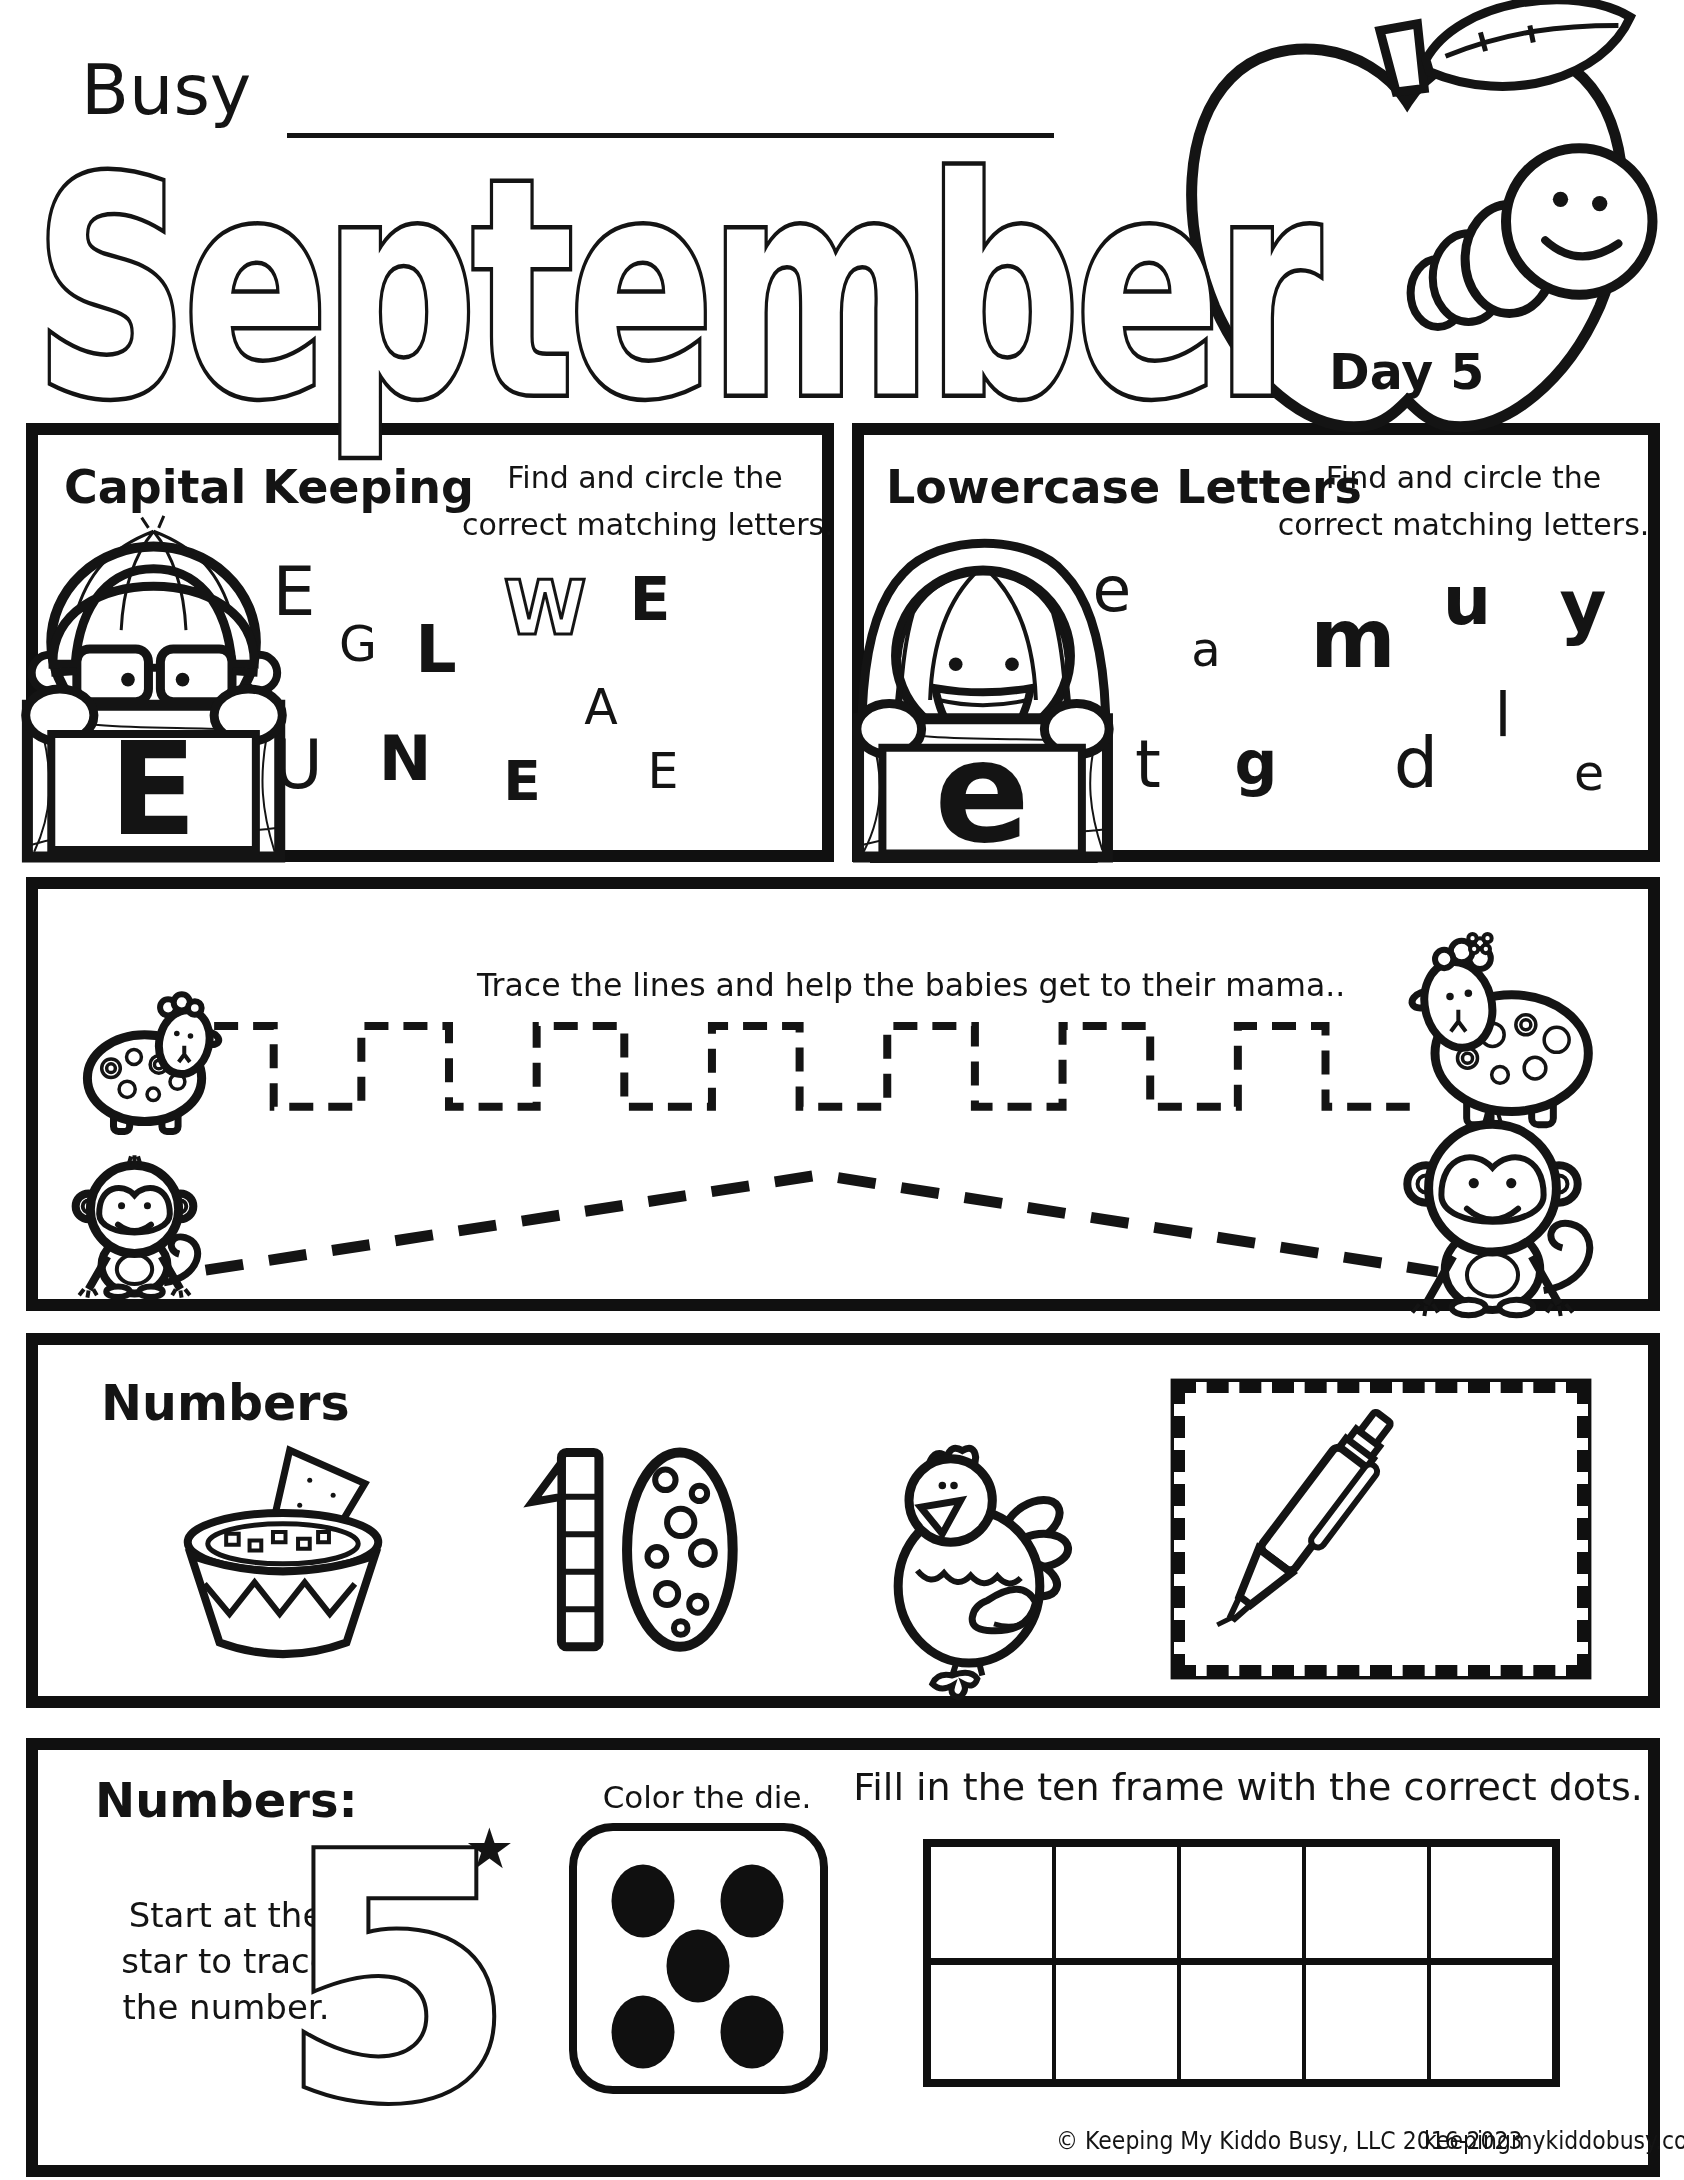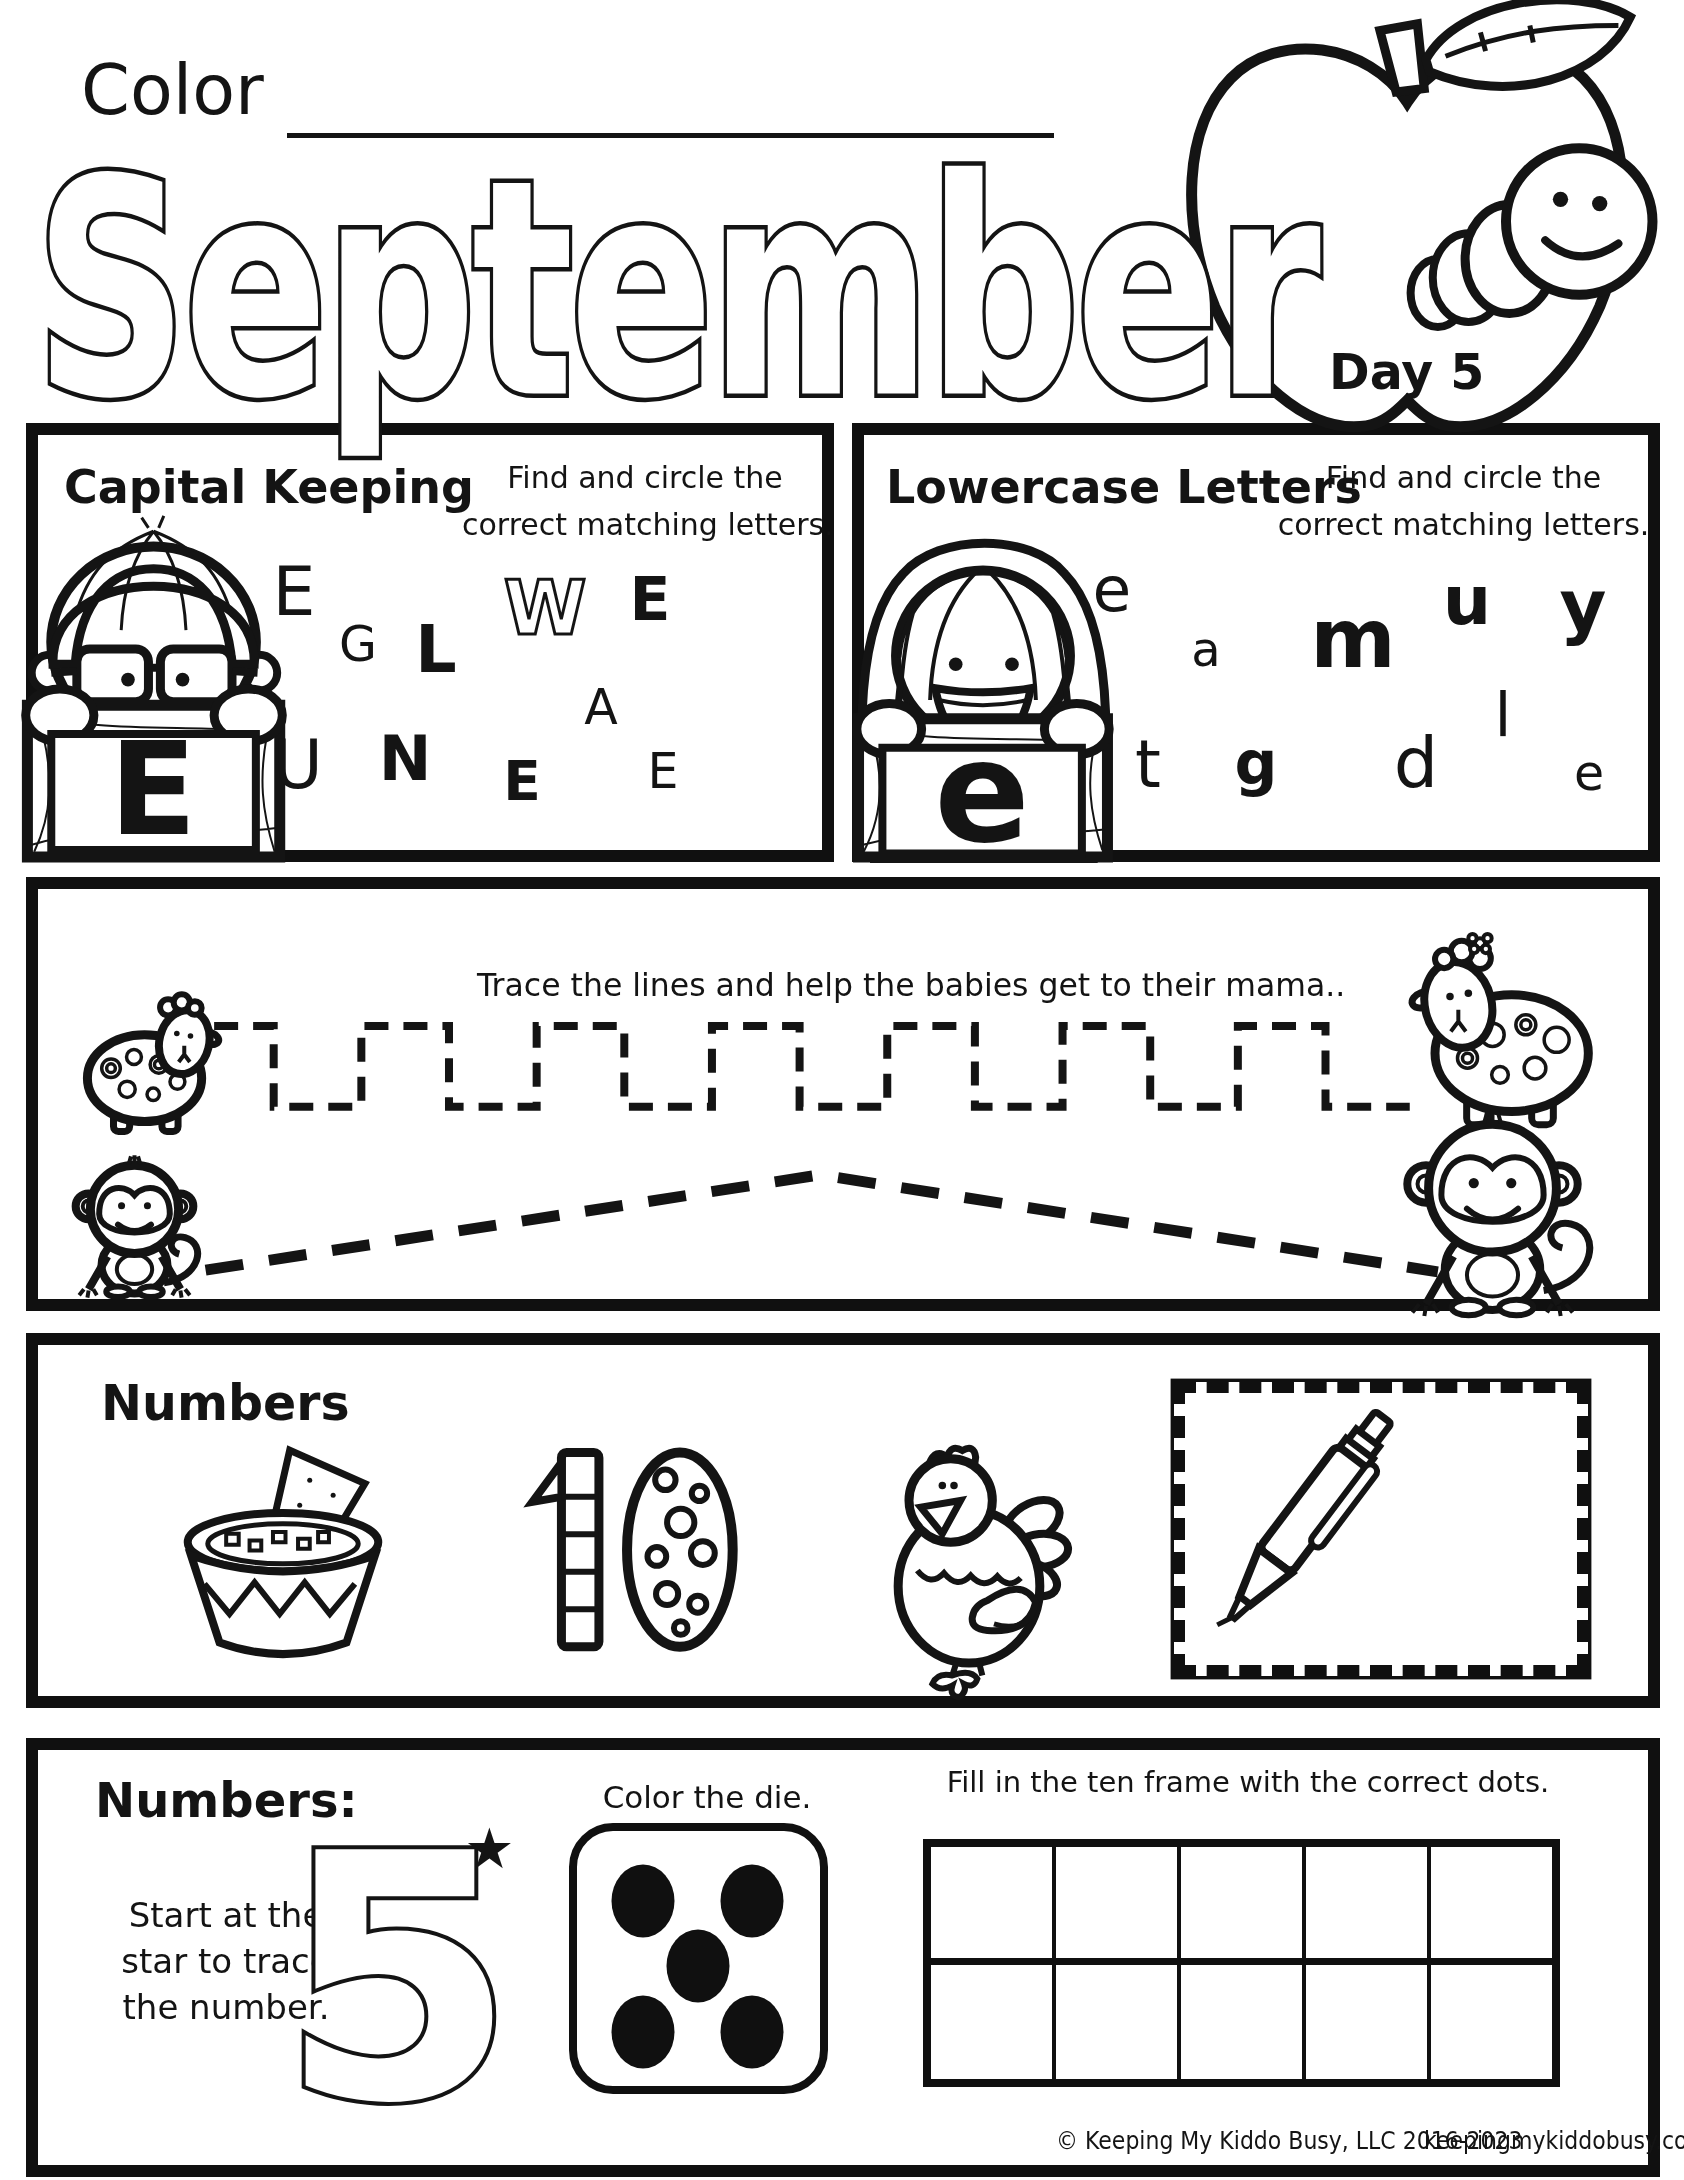--- a/index.html
+++ b/index.html
@@ -44,21 +44,21 @@
   .name-line { position:absolute; left:287px; top:133px; width:767px; height:5.1px; background:#141414; }
   .cond { transform:scaleX(.88); transform-origin:left; display:inline-block; white-space:nowrap; }
   .hdr-svg { pointer-events:none; z-index:5; }
   .ovl { z-index:6; }
 </style>
 </head>
 <body>
 
 <div class="page">
 
-  <span class="abs" style="left:81px; top:49px; font-size:70px; font-weight:500;">Color</span>
+  <span class="abs" style="left:81px; top:49px; font-size:70px; font-weight:500;">Busy</span>
   <div class="name-line"></div>
 
   <svg class="hdr-svg" style="left:0; top:0;" width="1685" height="494" viewBox="0 0 1978 580">
 
     <g transform="translate(1352,8)">
       <path class="ink" stroke-width="11" d="M300,112 C255,42 148,28 93,84 C38,140 33,252 74,352 C110,434 182,502 252,492
            C272,489 286,476 300,462 C314,476 328,489 348,492 C418,502 490,434 526,352
            C567,252 562,140 507,84 C452,28 345,42 300,112 Z"></path>
       <path class="ink" stroke-width="9" d="M287,100 L268,28 L312,20 L320,96 Z"></path>
       <path class="ink" stroke-width="9" d="M322,62 C360,-8 496,-28 562,12 C530,84 420,116 326,76 Z"></path>
@@ -344,21 +344,21 @@
 
   <span class="abs" style="left:707px; top:1779px; transform:translateX(-50%); font-size:31px; white-space:nowrap;">Color the die.</span>
   <div class="die">
     <span class="pip"></span>
     <span class="pip"></span>
     <span class="pip"></span>
     <span class="pip"></span>
     <span class="pip"></span>
   </div>
 
-  <span class="abs" style="left:1248px; top:1765px; transform:translateX(-50%); font-size:29px; white-space:nowrap;">Fill in the ten frame with the correct dots.</span>
+  <span class="abs" style="left:1248px; top:1765px; transform:translateX(-50%); font-size:38px; white-space:nowrap;">Fill in the ten frame with the correct dots.</span>
   <div class="tenframe">
     <div class="tf-cell r1"></div>
     <div class="tf-cell r1"></div>
     <div class="tf-cell r1"></div>
     <div class="tf-cell r1"></div>
     <div class="tf-cell r1"></div>
     <div class="tf-cell"></div>
     <div class="tf-cell"></div>
     <div class="tf-cell"></div>
     <div class="tf-cell"></div>

